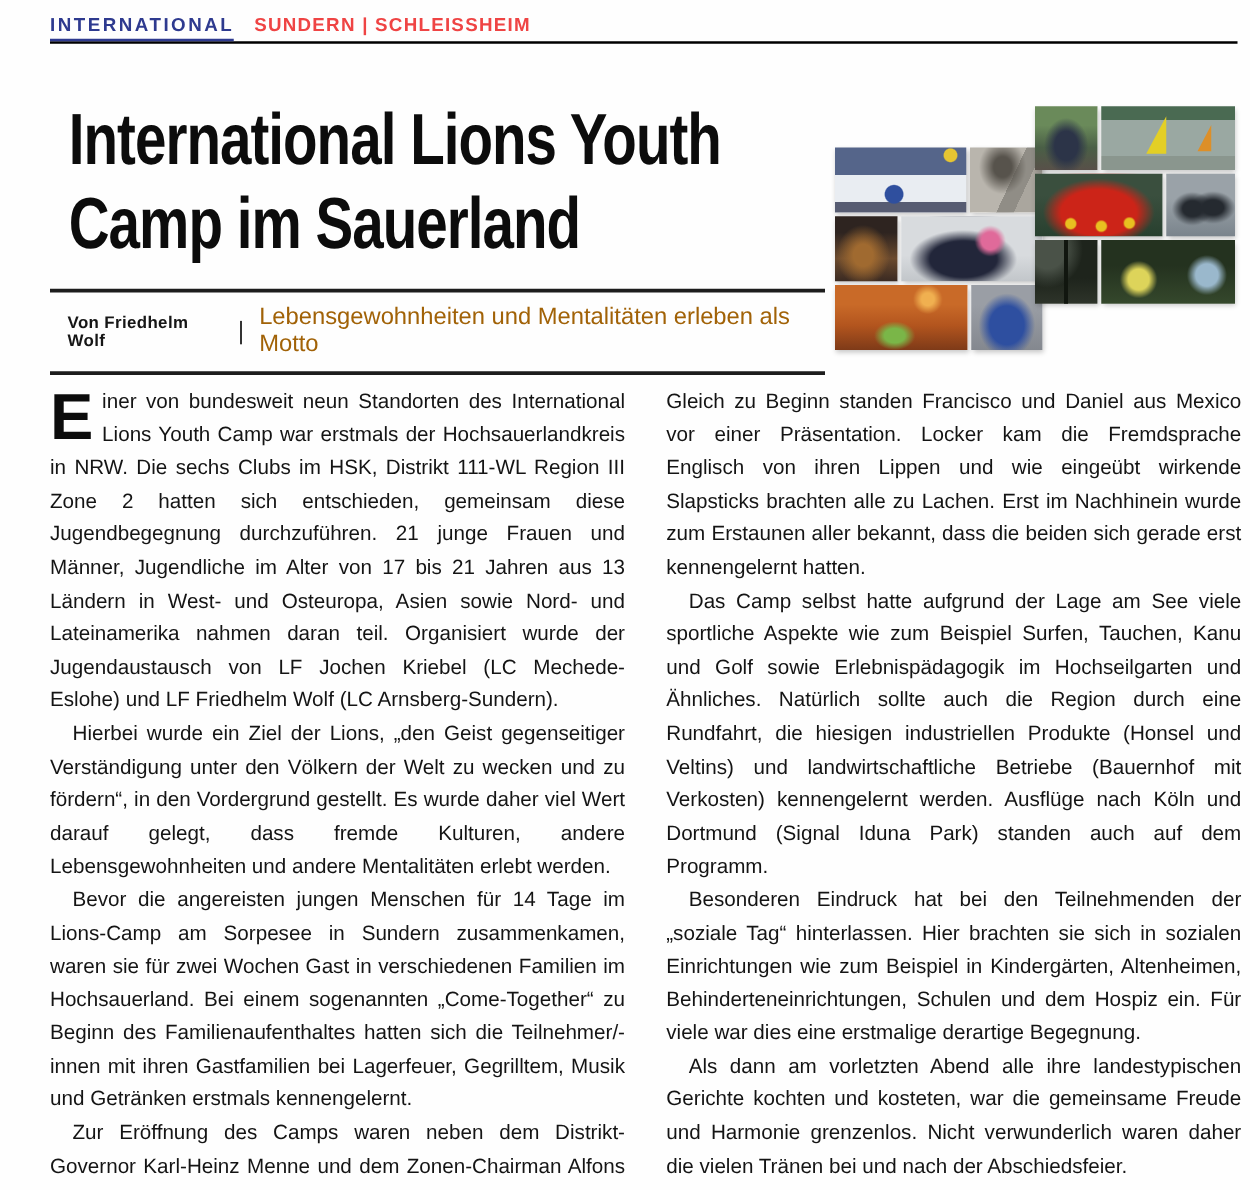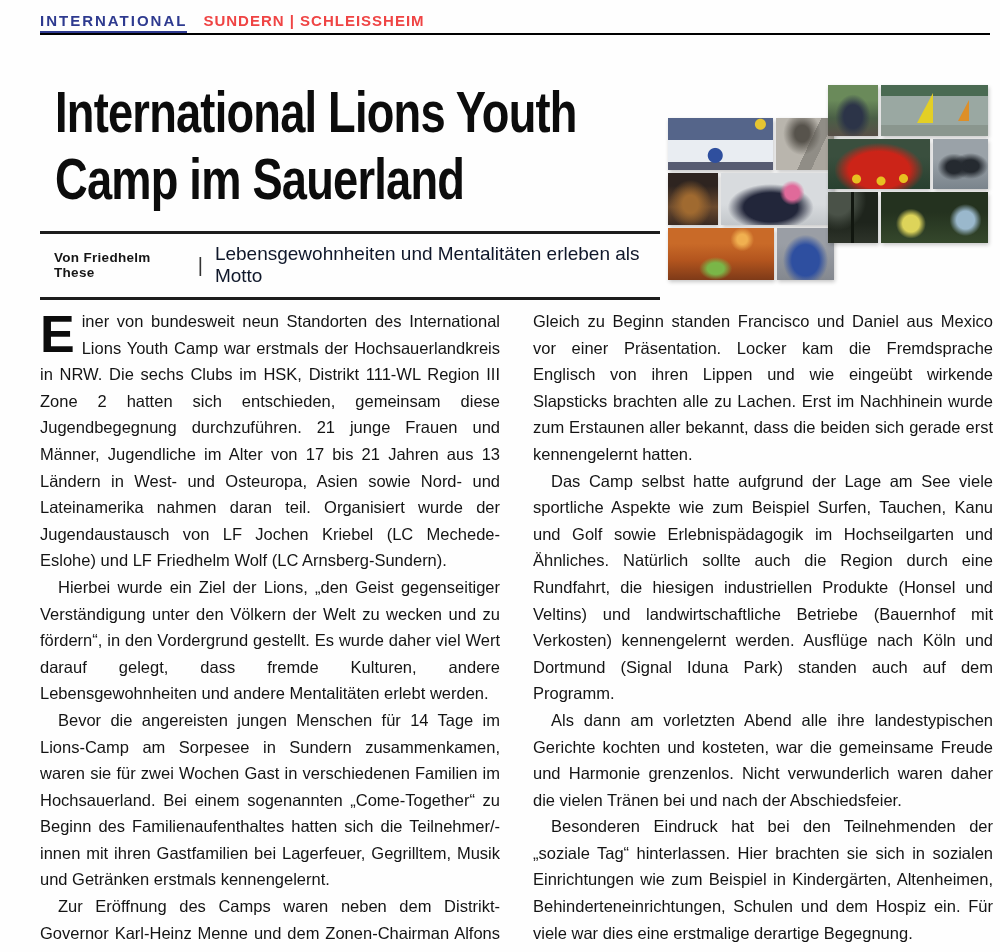--- a/index.html
+++ b/index.html
@@ -32,21 +32,21 @@
 
   
   .byline{
     position:absolute;left:40px;top:231px;width:620px;
     border-top:3px solid #1d1d1d;border-bottom:3px solid #1d1d1d;
     padding:9px 0 10px 14px;display:flex;align-items:center;gap:12px;
     box-sizing:border-box;
   }
   .byline .author{font-size:13.5px;font-weight:bold;letter-spacing:.3px;}
   .byline .sep{font-size:20px;font-weight:300;color:#333;line-height:1;}
-  .byline .subtitle{font-size:19px;color:#0f172a;}
+  .byline .subtitle{font-size:19px;color:#a16207;}
 
   
   .collage-block{position:absolute;display:flex;flex-direction:column;gap:3px;}
   .cb-left{left:668px;top:118px;width:166px;height:162px;}
   .cb-right{left:828px;top:85px;width:160px;height:158px;}
   .c-row{display:flex;gap:3px;flex:1;}
   .tile{position:relative;overflow:hidden;box-shadow:1px 2px 4px rgba(0,0,0,.22);}
 
   .t-banner{flex:0 0 63%;
     background:
@@ -126,21 +126,21 @@
   <span class="section">INTERNATIONAL</span>
   <span class="locs">SUNDERN | SCHLEISSHEIM</span>
 </div>
 
 <div class="headline">
   <div>International Lions Youth</div>
   <div>Camp im Sauerland</div>
 </div>
 
 <div class="byline">
-  <span class="author">Von Friedhelm These</span>
+  <span class="author">Von Friedhelm Wolf</span>
   <span class="sep">|</span>
   <span class="subtitle">Lebensgewohnheiten und Mentalitäten erleben als Motto</span>
 </div>
 
 <div class="collage-block cb-left">
   <div class="c-row">
     <div class="tile t-banner" title="Gruppenfoto mit Lions-Banner"></div>
     <div class="tile t-wall" title="Mauer mit Logo"></div>
   </div>
   <div class="c-row">
@@ -171,17 +171,17 @@
 <div class="columns">
   <div class="col">
     <p><span class="dropcap">E</span><span>iner von bundesweit neun Standorten des International Lions Youth Camp war erstmals der Hochsauerlandkreis in NRW. Die sechs Clubs im HSK, Distrikt 111-WL Region III Zone 2 hatten sich entschieden, gemeinsam diese Jugendbegegnung durchzuführen. 21 junge Frauen und Männer, Jugendliche im Alter von 17 bis 21 Jahren aus 13 Ländern in West- und Osteuropa, Asien sowie Nord- und Lateinamerika nahmen daran teil. Organisiert wurde der Jugendaustausch von LF Jochen Kriebel (LC Mechede-Eslohe) und LF Friedhelm Wolf (LC Arnsberg-Sundern).</span></p>
     <p class="indent">Hierbei wurde ein Ziel der Lions, „den Geist gegenseitiger Verständigung unter den Völkern der Welt zu wecken und zu fördern“, in den Vordergrund gestellt. Es wurde daher viel Wert darauf gelegt, dass fremde Kulturen, andere Lebensgewohnheiten und andere Mentalitäten erlebt werden.</p>
     <p class="indent">Bevor die angereisten jungen Menschen für 14 Tage im Lions-Camp am Sorpesee in Sundern zusammenkamen, waren sie für zwei Wochen Gast in verschiedenen Familien im Hochsauerland. Bei einem sogenannten „Come-Together“ zu Beginn des Familienaufenthaltes hatten sich die Teilnehmer/-innen mit ihren Gastfamilien bei Lagerfeuer, Gegrilltem, Musik und Getränken erstmals kennengelernt.</p>
     <p class="indent">Zur Eröffnung des Camps waren neben dem Distrikt-Governor Karl-Heinz Menne und dem Zonen-Chairman Alfons Henke auch die Präsidenten der Clubs und Gasteltern sowie politische Vertreter anwesend. Die Leiter des Camps, Katharina Springob und Johannes Heppe, stellten sich vor und klärten gleich wichtige Formalien: die Regeln des Camps. Dann stellten die Teilnehmer ihre Länder vor.</p>
   </div>
   <div class="col">
     <p>Gleich zu Beginn standen Francisco und Daniel aus Mexico vor einer Präsentation. Locker kam die Fremdsprache Englisch von ihren Lippen und wie eingeübt wirkende Slapsticks brachten alle zu Lachen. Erst im Nachhinein wurde zum Erstaunen aller bekannt, dass die beiden sich gerade erst kennengelernt hatten.</p>
     <p class="indent">Das Camp selbst hatte aufgrund der Lage am See viele sportliche Aspekte wie zum Beispiel Surfen, Tauchen, Kanu und Golf sowie Erlebnispädagogik im Hochseilgarten und Ähnliches. Natürlich sollte auch die Region durch eine Rundfahrt, die hiesigen industriellen Produkte (Honsel und Veltins) und landwirtschaftliche Betriebe (Bauernhof mit Verkosten) kennengelernt werden. Ausflüge nach Köln und Dortmund (Signal Iduna Park) standen auch auf dem Programm.</p>
+    <p class="indent">Besonderen Eindruck hat bei den Teilnehmenden der „soziale Tag“ hinterlassen. Hier brachten sie sich in sozialen Einrichtungen wie zum Beispiel in Kindergärten, Altenheimen, Behinderteneinrichtungen, Schulen und dem Hospiz ein. Für viele war dies eine erstmalige derartige Begegnung.</p>
     <p class="indent">Als dann am vorletzten Abend alle ihre landestypischen Gerichte kochten und kosteten, war die gemeinsame Freude und Harmonie grenzenlos. Nicht verwunderlich waren daher die vielen Tränen bei und nach der Abschiedsfeier.</p>
-    <p class="indent">Besonderen Eindruck hat bei den Teilnehmenden der „soziale Tag“ hinterlassen. Hier brachten sie sich in sozialen Einrichtungen wie zum Beispiel in Kindergärten, Altenheimen, Behinderteneinrichtungen, Schulen und dem Hospiz ein. Für viele war dies eine erstmalige derartige Begegnung.</p>
     <p class="indent"><span>Auf einer Seite im Facebook, die die Teilnehmer eingerichtet hatten und die auch noch jetzt immer wieder aktiviert wird, schreibt Diane aus Dänemark: „I had the best time in my life. Never have I gotten to love so many people on such short time. Hope to see you again“. Und Valentina aus Italien antwortet: „I agree with you. These were the most beautiful weeks in my life. . . Thank you all.“</span></p>
   </div>
 </div>
 
 </body></html>

